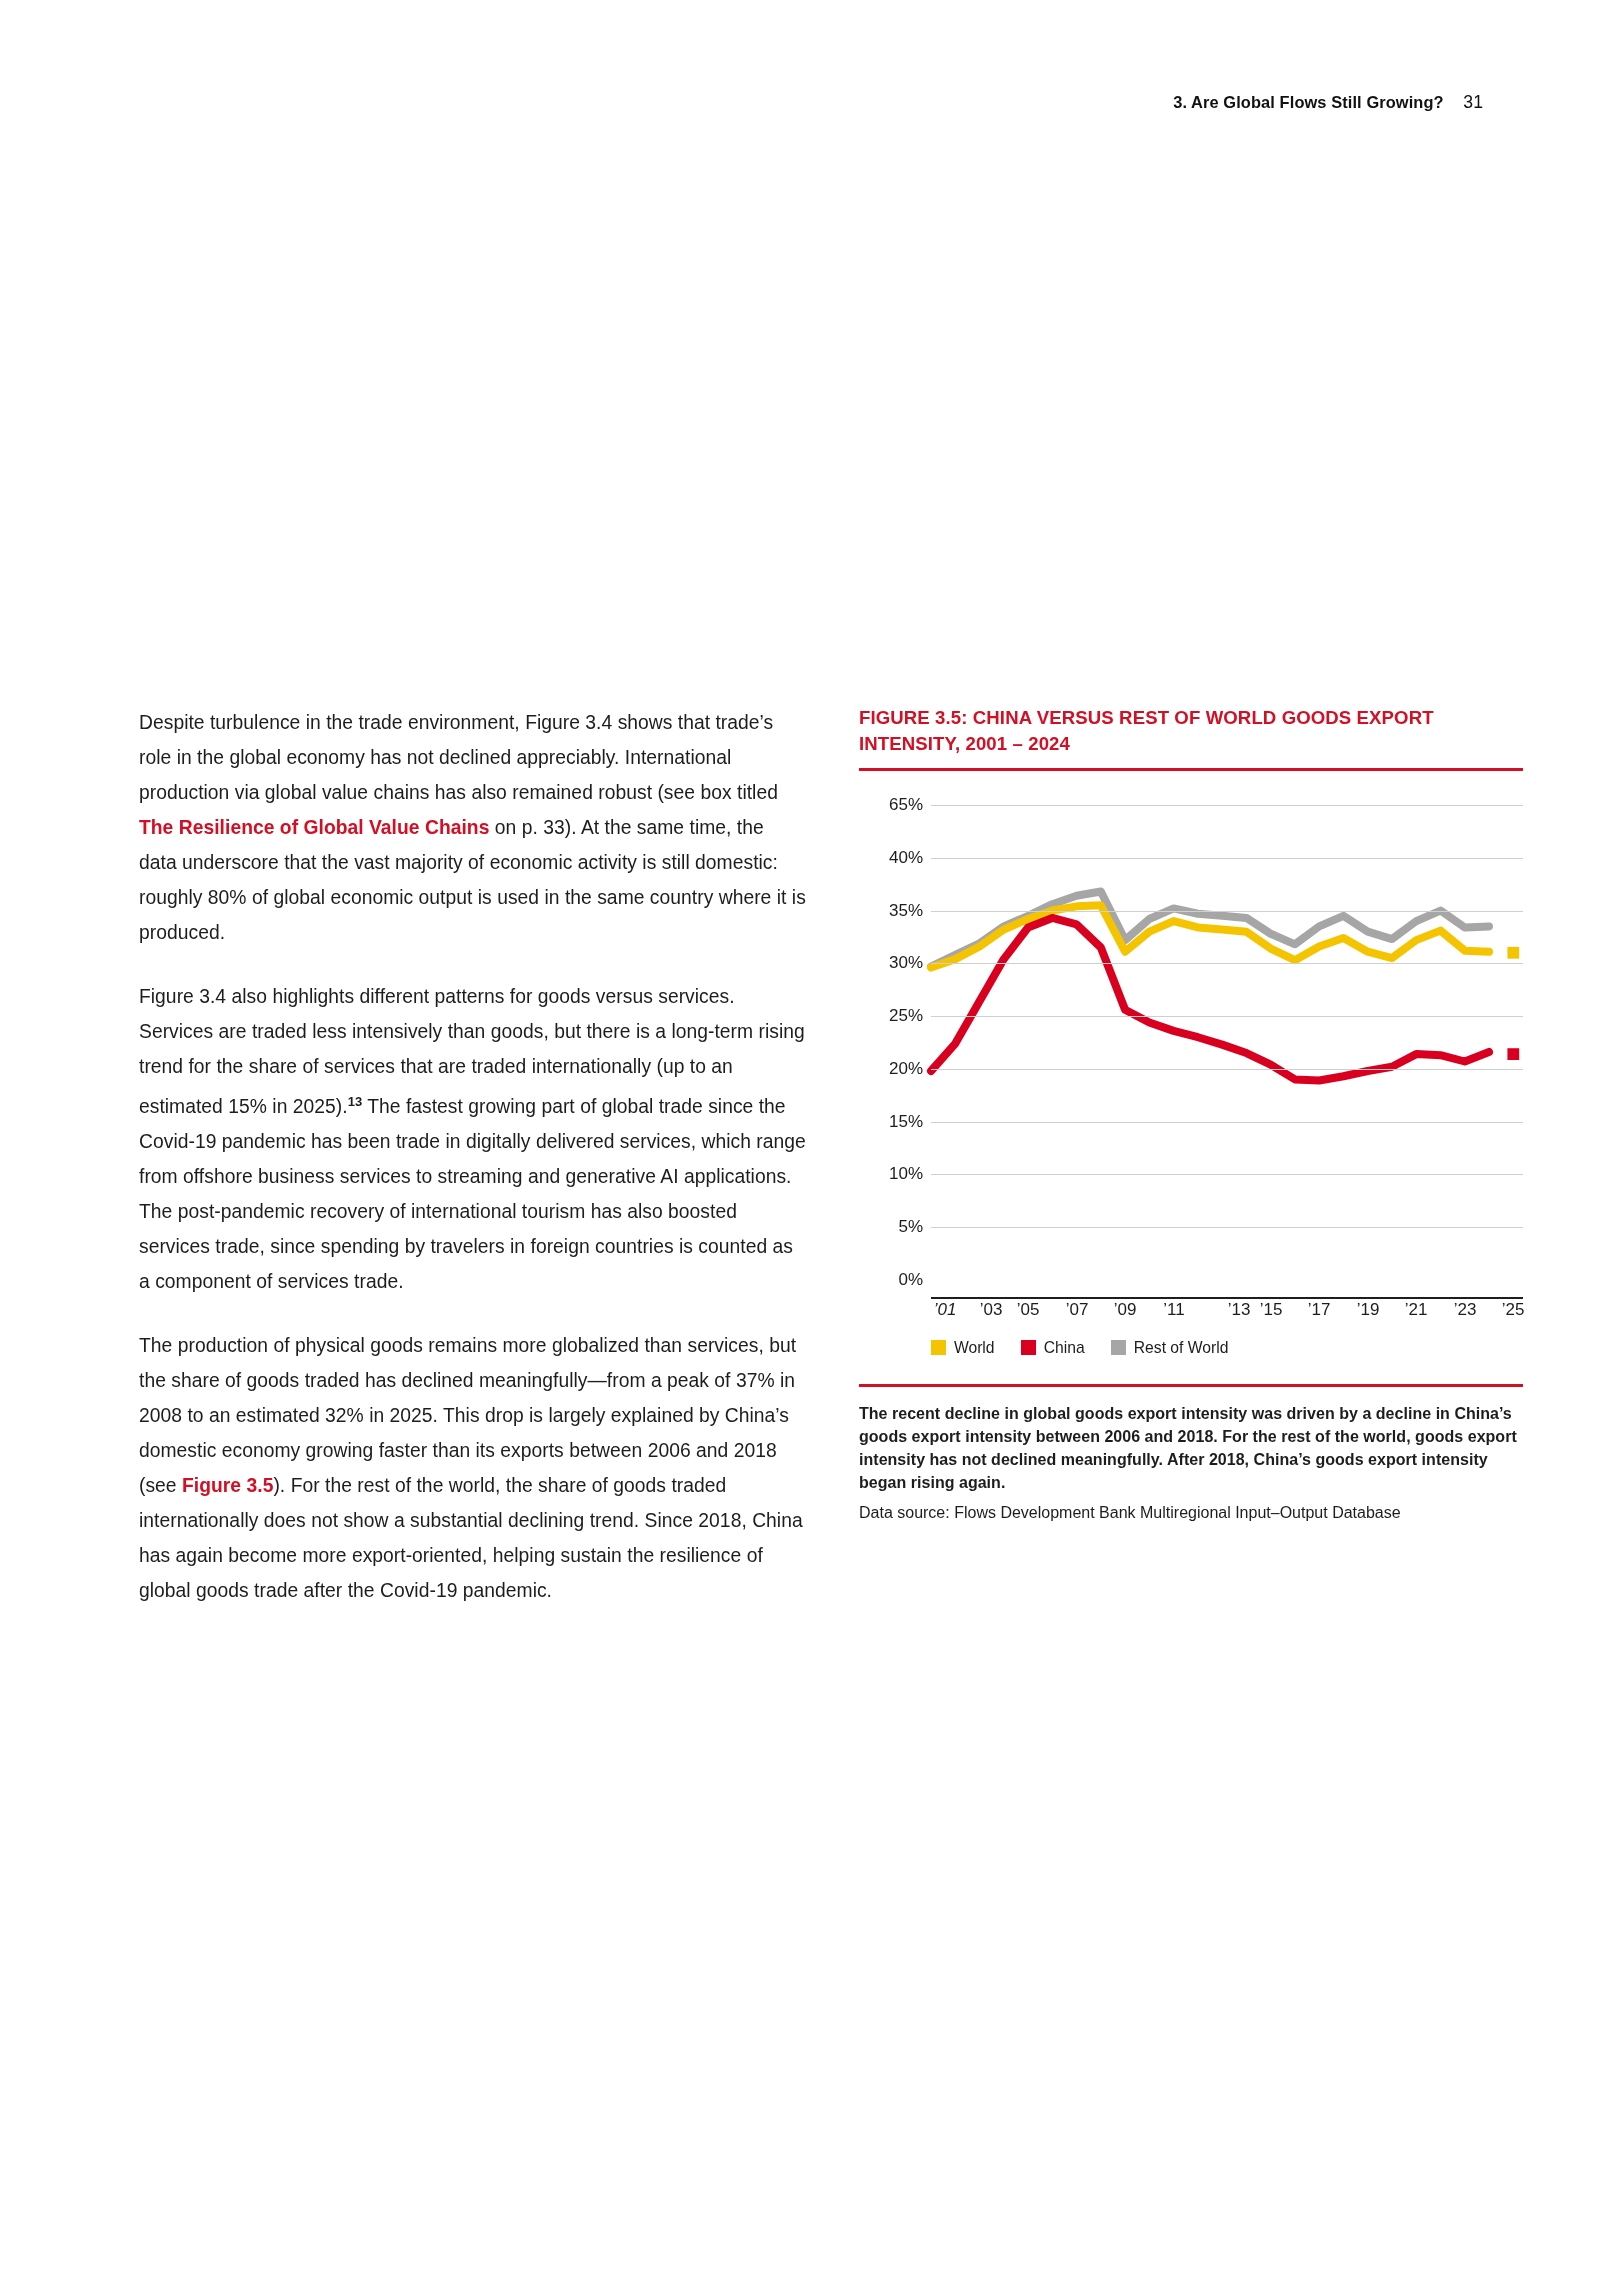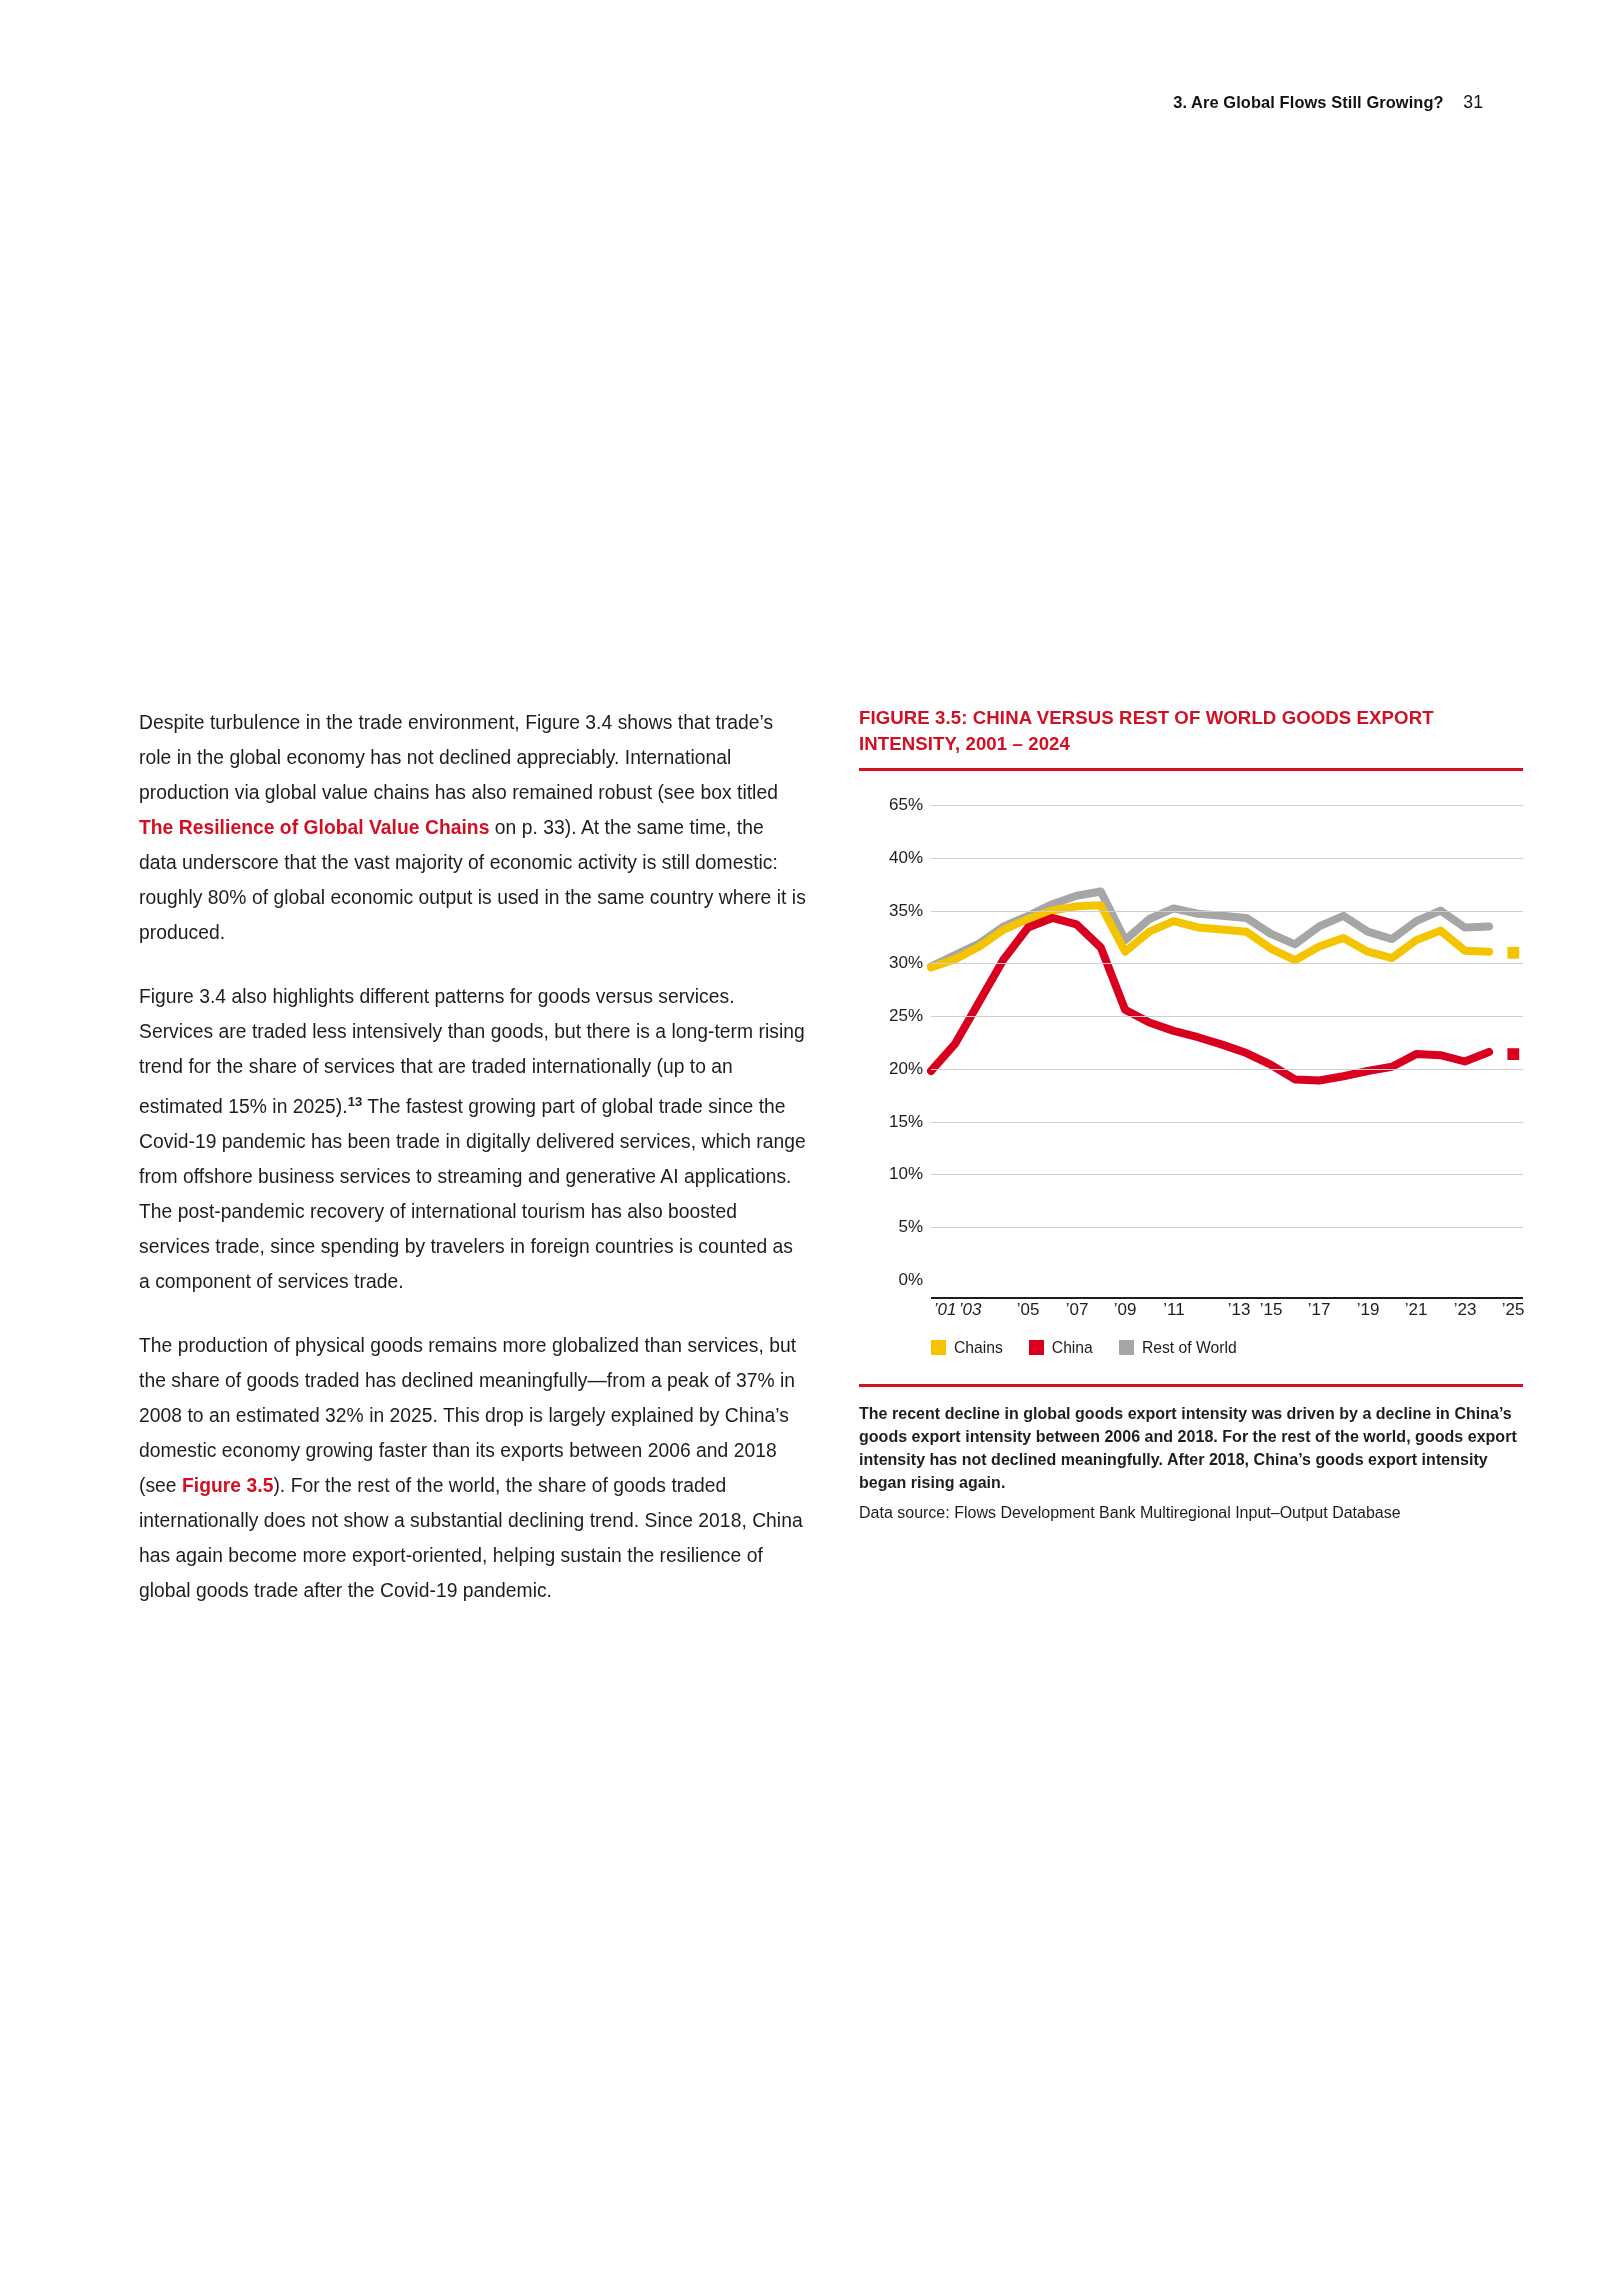--- a/index.html
+++ b/index.html
@@ -250,39 +250,39 @@
           <div class="grid-line" style="top: 264px;"></div>
           <div class="grid-line" style="top: 211px;"></div>
           <div class="grid-line" style="top: 158px;"></div>
           <div class="grid-line" style="top: 106px;"></div>
           <div class="grid-line" style="top: 53px;"></div>
           <div class="grid-line" style="top: 0px;"></div>
           <div class="axis-line" style="top: 492px;"></div>
         </div>
       <div class="x-labels" id="x-labels">
           <div class="x-label" style="left: 14px; font-style: italic;">’01</div>
-          <div class="x-label" style="left: 39px; font-style: italic;">’03</div>
+          <div class="x-label" style="left: 60px;">’03</div>
           <div class="x-label" style="left: 97px;">’05</div>
           <div class="x-label" style="left: 146px;">’07</div>
           <div class="x-label" style="left: 194px;">’09</div>
           <div class="x-label" style="left: 243px;">’11</div>
           <div class="x-label" style="left: 308px;">’13</div>
           <div class="x-label" style="left: 340px;">’15</div>
           <div class="x-label" style="left: 388px;">’17</div>
           <div class="x-label" style="left: 437px;">’19</div>
           <div class="x-label" style="left: 485px;">’21</div>
           <div class="x-label" style="left: 534px;">’23</div>
           <div class="x-label" style="left: 582px;">’25</div>
         </div>
     </div>
 
     <div class="legend" id="legend">
         <div class="legend-item">
           <span class="legend-swatch" style="background: rgb(245, 196, 0);"></span>
-          <span class="legend-label">Chains</span>
+          <span class="legend-label">World</span>
         </div>
         <div class="legend-item">
           <span class="legend-swatch" style="background: rgb(216, 0, 30);"></span>
           <span class="legend-label">China</span>
         </div>
         <div class="legend-item">
           <span class="legend-swatch" style="background: rgb(166, 166, 166);"></span>
           <span class="legend-label">Rest of World</span>
         </div>
       </div>

